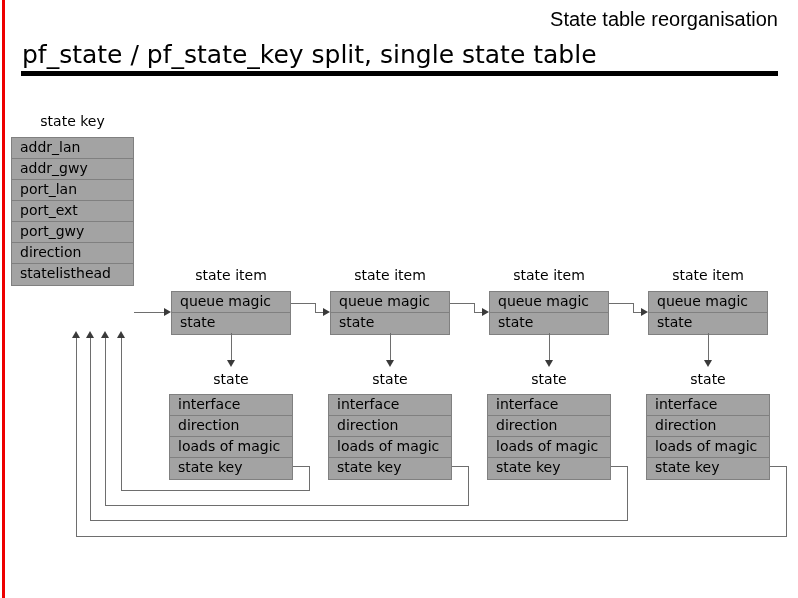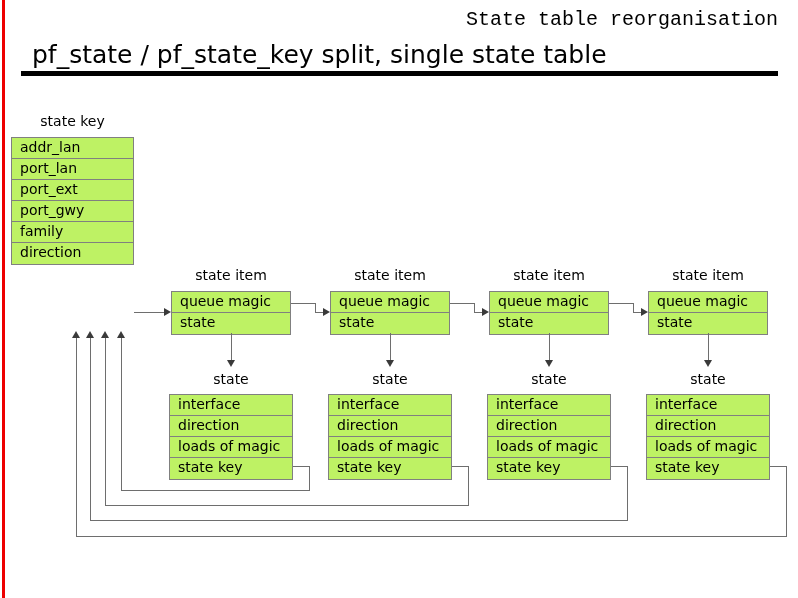--- a/index.html
+++ b/index.html
@@ -23,29 +23,29 @@
     left: 2px;
     top: 0;
     width: 3px;
     height: 598px;
     background: #ee0000;
   }
   .hdr-eyebrow {
     position: absolute;
     right: 20px;
     top: 8px;
-    font-family: Liberation Mono, monospace;
+    font-family: Liberation Sans, sans-serif;
     font-size: 20px;
     color: #000000;
     white-space: nowrap;
     letter-spacing: 0px;
   }
   .hdr-title {
     position: absolute;
-    left: 32px;
+    left: 22px;
     top: 40px;
     font-family: "DejaVu Sans", sans-serif;
     font-size: 25px;
     color: #000000;
     white-space: nowrap;
   }
   .hdr-rule {
     position: absolute;
     left: 21px;
     top: 71px;
@@ -62,21 +62,21 @@
     color: #000000;
     text-align: center;
     white-space: nowrap;
   }
 
   
   .tbl {
     position: absolute;
     border: 1px solid #808080;
     box-sizing: border-box;
-    background: #bef264;
+    background: #a3a3a3;
   }
   .tbl .row {
     box-sizing: border-box;
     height: 21px;
     line-height: 19px;
     border-bottom: 1px solid #808080;
     padding-left: 8px;
     font-family: "DejaVu Sans", sans-serif;
     font-size: 14px;
     color: #000000;
@@ -130,25 +130,26 @@
 
   <div class="red-stripe"></div>
 
   <div class="hdr-eyebrow">State table reorganisation</div>
   <div class="hdr-title">pf_state / pf_state_key split, single state table</div>
   <div class="hdr-rule"></div>
 
   <div class="caption" style="left:11px; top:113px; width:123px;">state key</div>
   <div class="tbl" style="left:11px; top:137px; width:123px;">
     <div class="row">addr_lan</div>
+    <div class="row">addr_gwy</div>
     <div class="row">port_lan</div>
     <div class="row">port_ext</div>
     <div class="row">port_gwy</div>
-    <div class="row">family</div>
-    <div class="row">direction</div>
+    <div class="row">direction</div>
+    <div class="row">statelisthead</div>
   </div>
 
   <div class="caption" style="left:171px; top:267px; width:120px;">state item</div>
   <div class="tbl" style="left:171px; top:291px; width:120px;">
     <div class="row">queue magic</div>
     <div class="row">state</div>
   </div>
 
   <div class="caption" style="left:330px; top:267px; width:120px;">state item</div>
   <div class="tbl" style="left:330px; top:291px; width:120px;">

